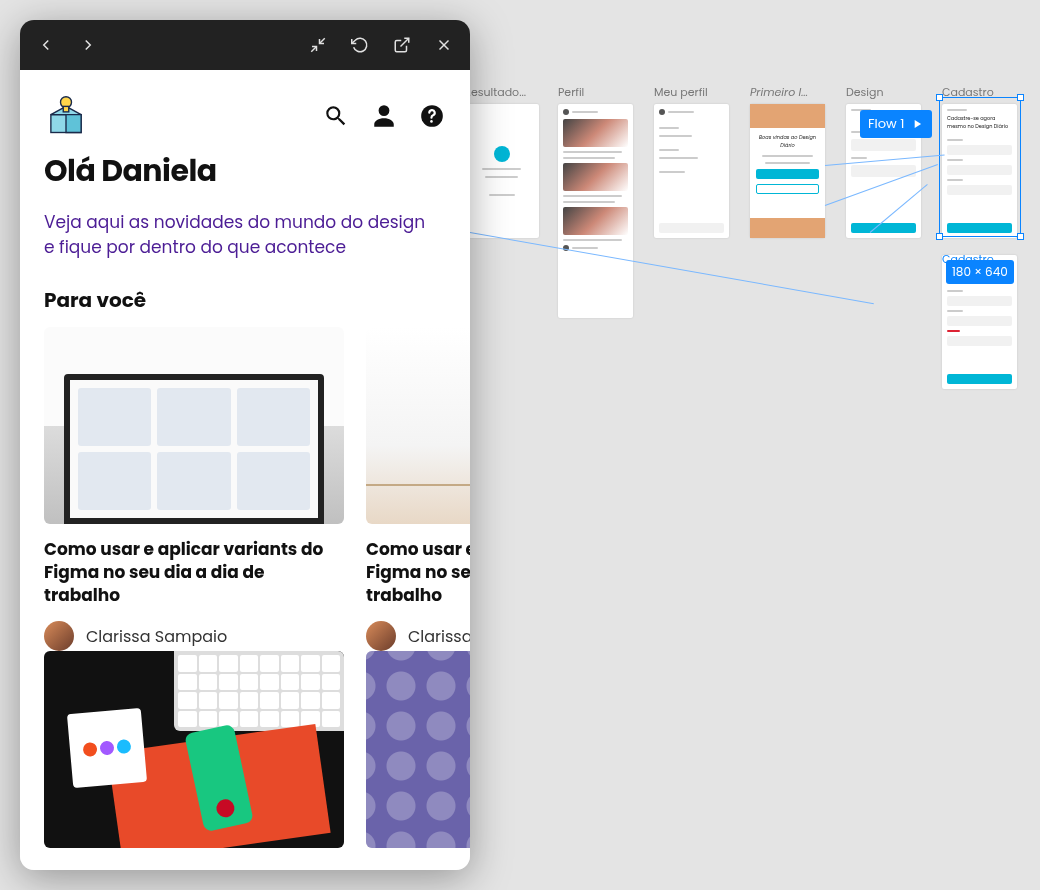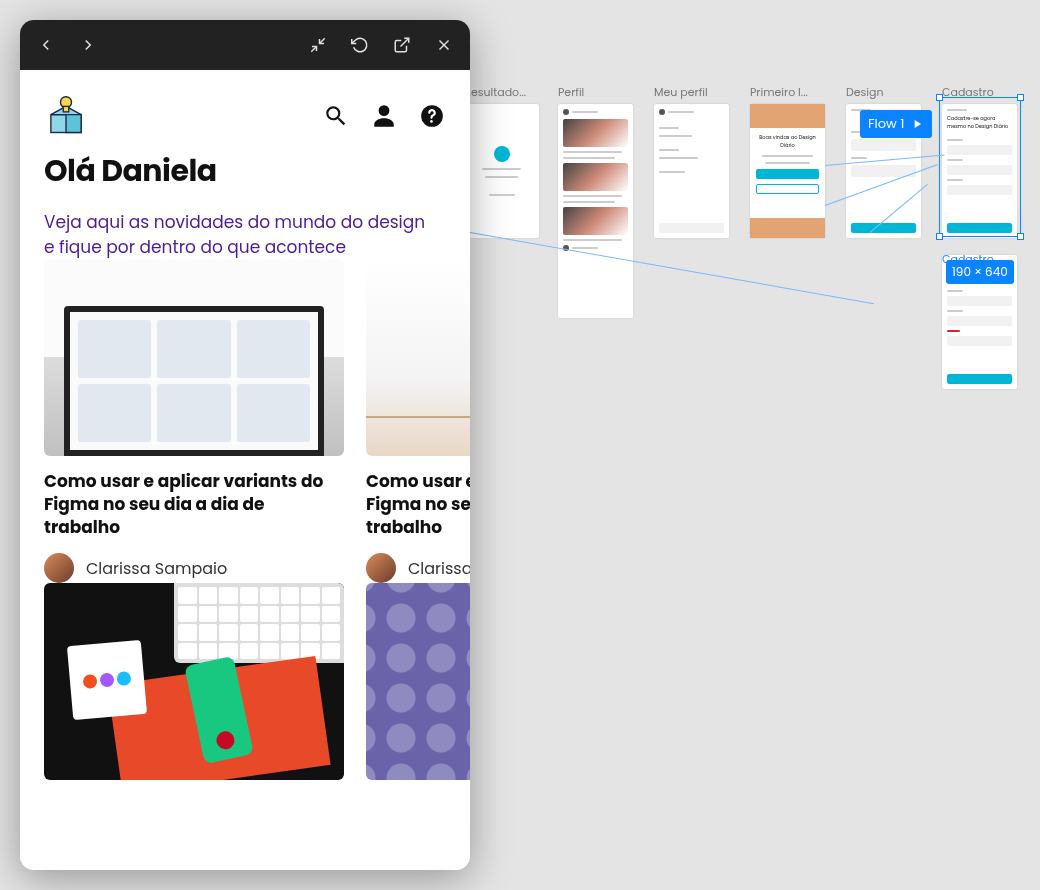--- a/index.html
+++ b/index.html
@@ -324,21 +324,21 @@
       <div class="mini-text" style="width:80%;"></div>
       <div class="mini-img"></div>
       <div class="mini-text" style="width:90%;"></div>
       <div class="mini-row">
           <div class="mini-dot"></div>
           <div class="mini-text" style="width:40%;"></div>
         </div>
     </div>
   </div>
 
-  <div class="frame-group" style="top:84px; left:750px;">
+  <div class="frame-group" style="top:84px; left:750px;font-style:italic;">
     <div class="frame-title" style="width:75px;">Primeiro l...</div>
     <div class="mini-frame" style="height:134px; padding:0; gap:0;">
       <div class="mini-block-dark" style="height:24px;"></div>
       <div style="padding:6px; display:flex; flex-direction:column; gap:5px; align-items:center;">
         <div style="font-size:5px; text-align:center; color:#222;">Boas vindas ao Design Diário</div>
         <div class="mini-text" style="width:80%;"></div>
         <div class="mini-text" style="width:70%;"></div>
         <div class="mini-btn" style="width:100%;"></div>
         <div style="width:100%; height:10px; border:1px solid #00b6d6; border-radius:2px;"></div>
       </div>
@@ -400,21 +400,21 @@
     <div class="sel-label" style="top:-4px;">Cadastro</div>
   </div>
 
   <div class="flow-badge">
     <span>Flow 1</span>
     <svg viewBox="0 0 24 24">
         <path d="M8 5v14l11-7z"></path>
       </svg>
   </div>
 
-  <div class="size-badge">190 × 640</div>
+  <div class="size-badge">180 × 640</div>
 
   <div class="flow-line" style="top:205px; left:825px; width:120px; transform:rotate(-20deg);"></div>
   <div class="flow-line" style="top:165px; left:825px; width:120px; transform:rotate(-5deg);"></div>
   <div class="flow-line" style="top:232px; left:470px; width:410px; transform:rotate(10deg);"></div>
   <div class="flow-line" style="top:232px; left:870px; width:75px; transform:rotate(-40deg);"></div>
 </div>
 
 <div class="panel">
 
   <div class="panel-top">
@@ -486,20 +486,21 @@
             <circle cx="11.5" cy="17" r="1.2" fill="#fff"></circle>
           </svg>
       </div>
     </div>
 
     <div class="greeting">
       <h1>Olá Daniela</h1>
       <p>Veja aqui as novidades do mundo do design e fique por dentro do que acontece</p>
     </div>
 
+    <div class="section-title">Para você</div>
 
     <div class="cards-row">
       <div class="card">
         <div class="card-img art1">
           <div class="monitor">
               <div class="screen">
             <div></div>
                 <div></div>
                 <div></div>
                 <div></div>

